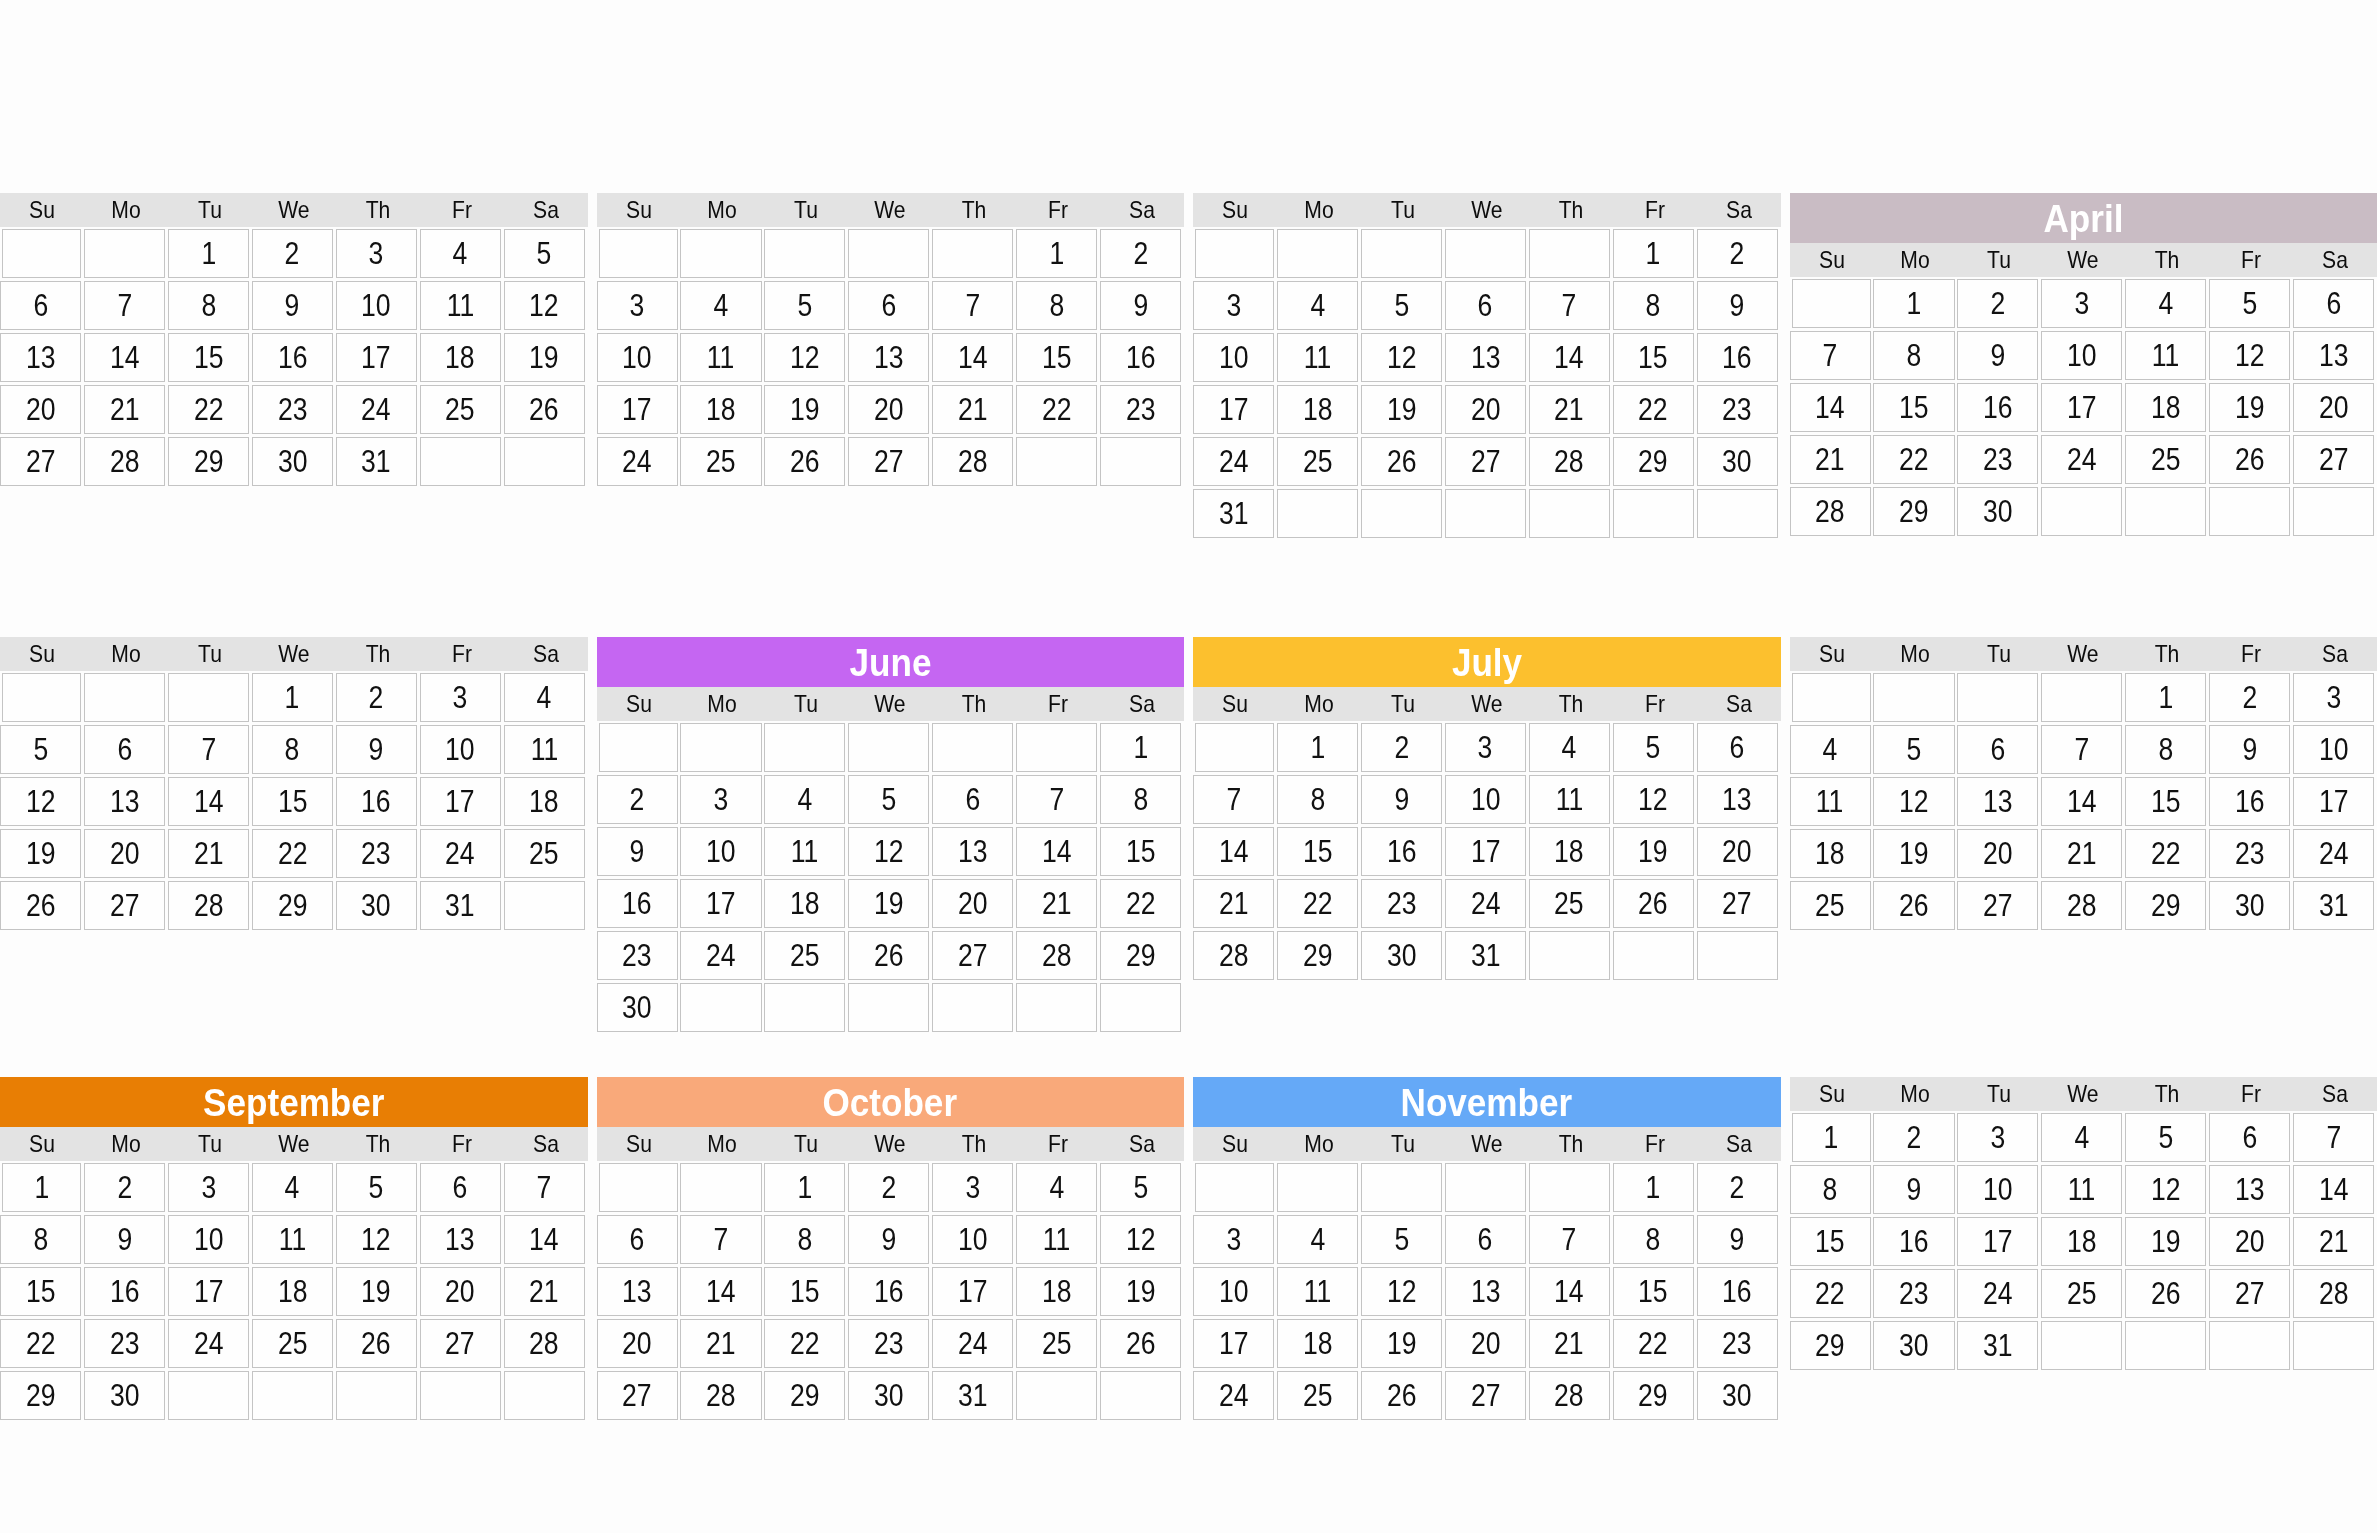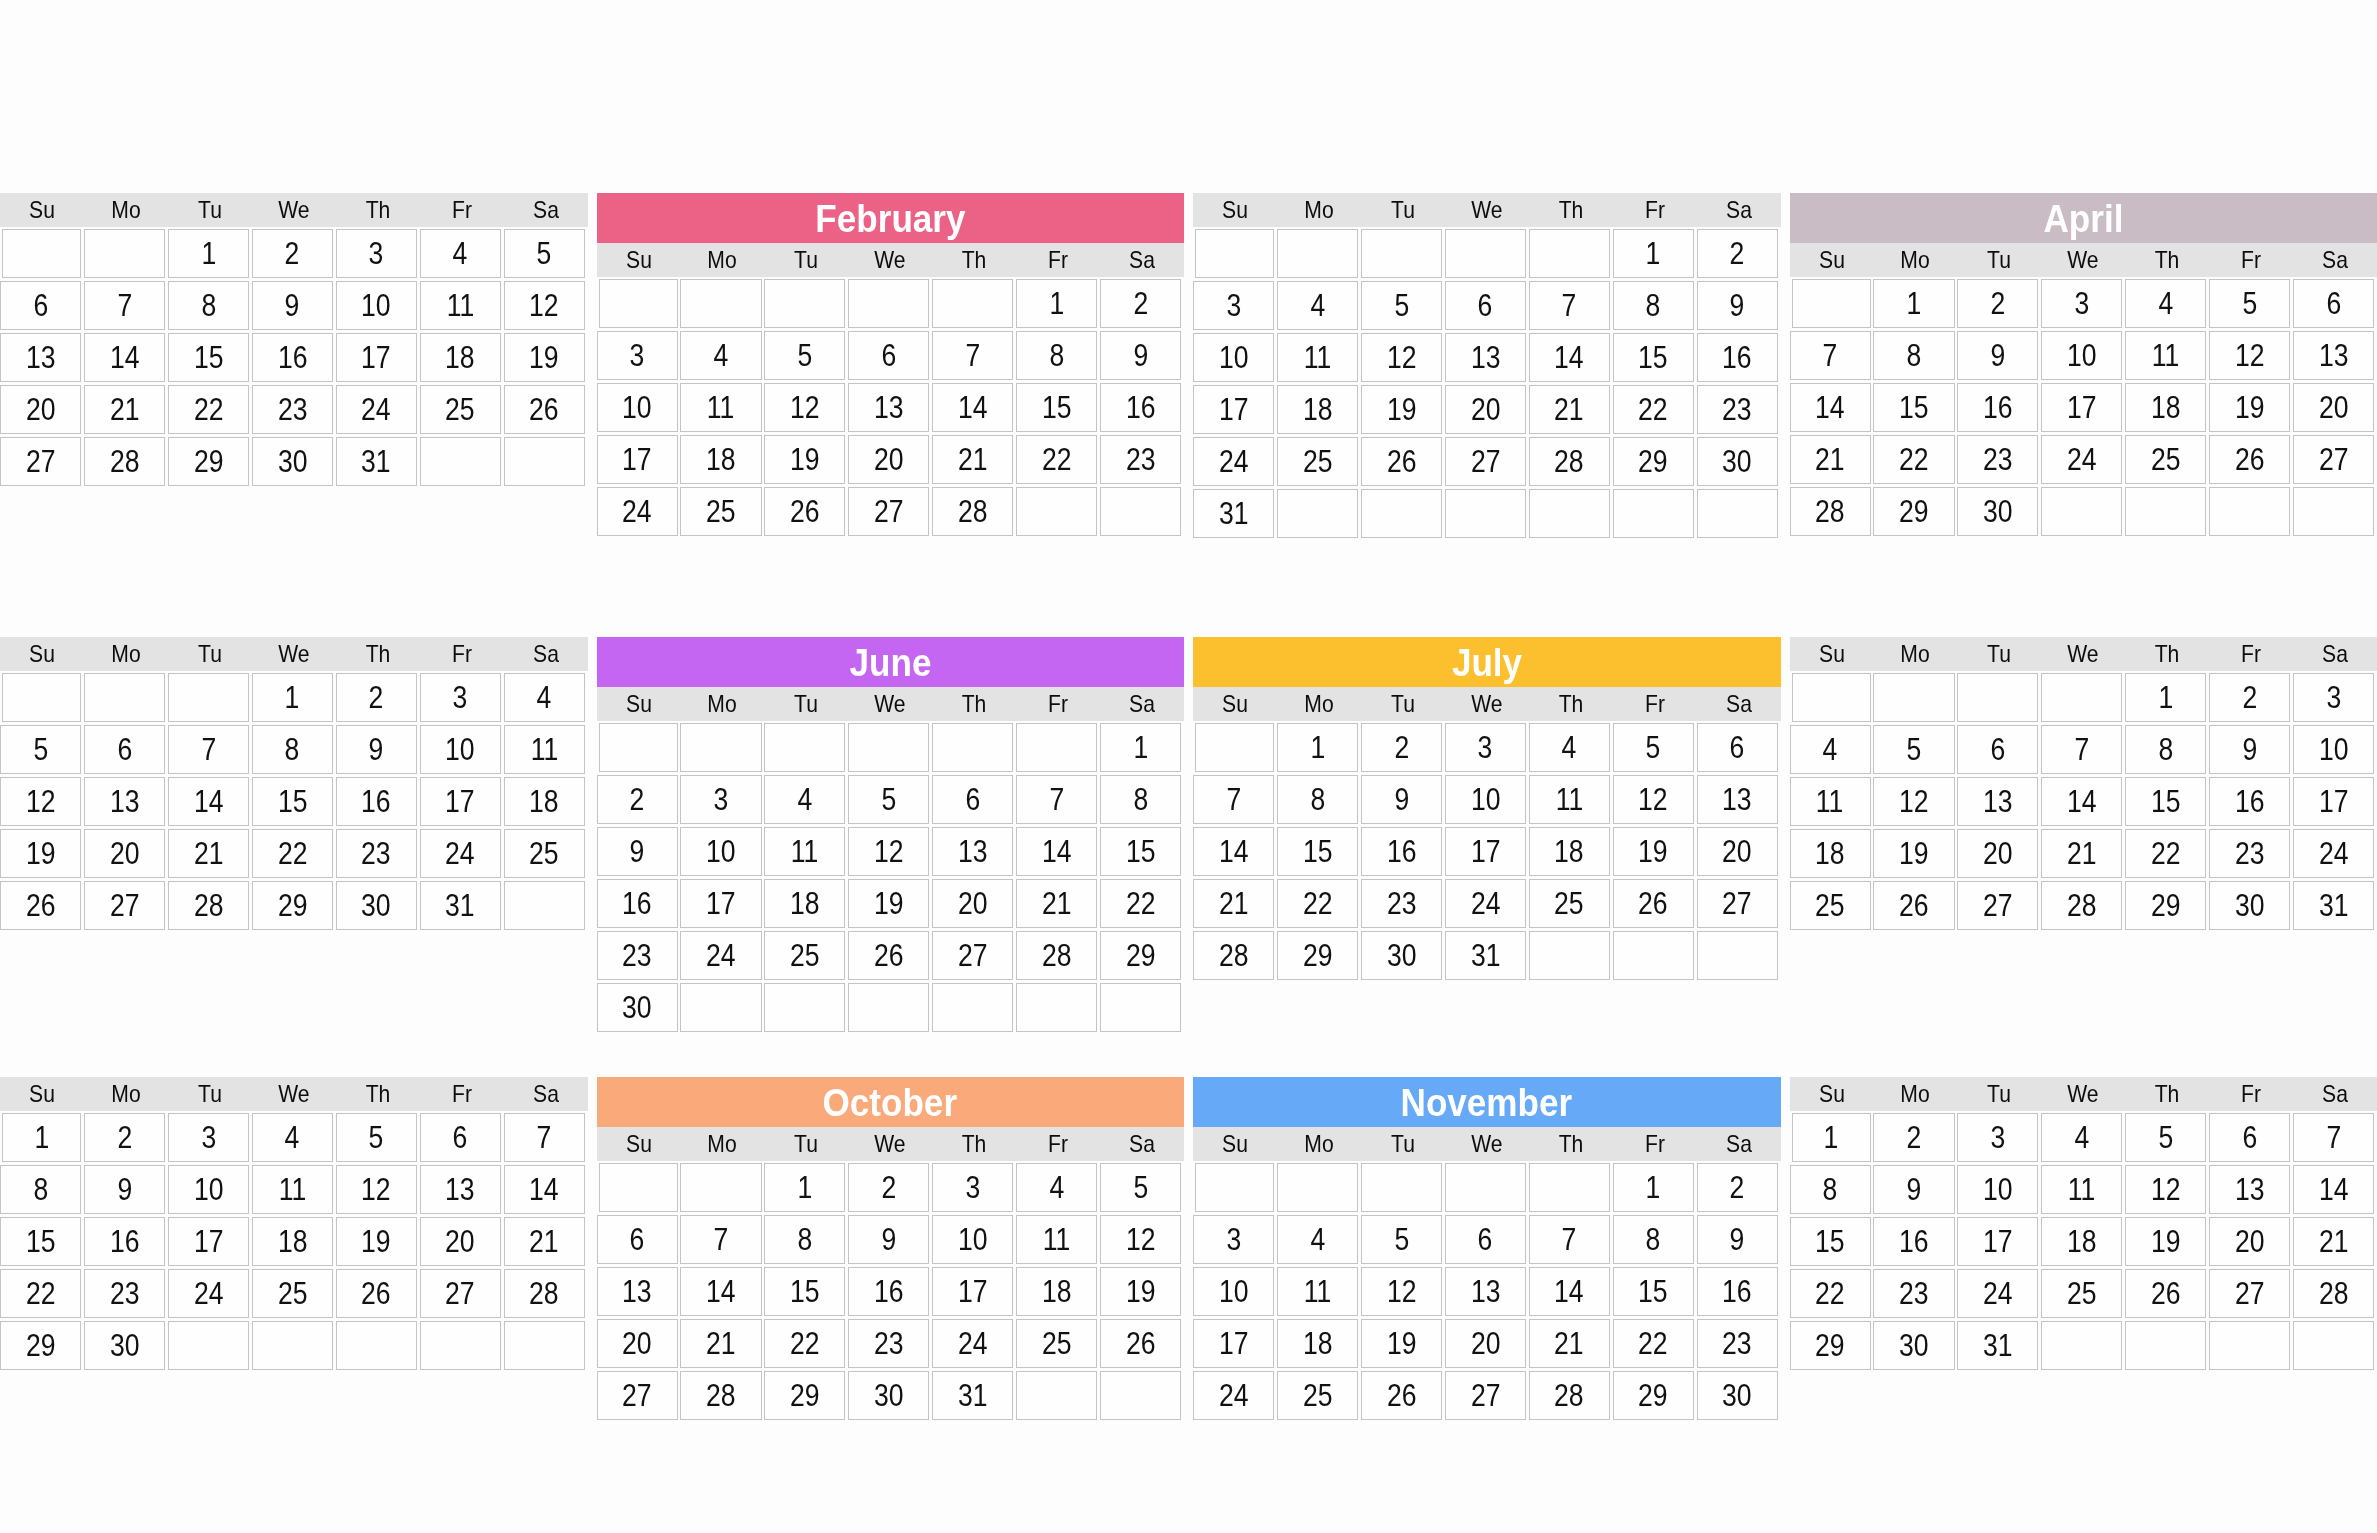--- a/index.html
+++ b/index.html
@@ -250,23 +250,20 @@
             </div>
             <div class="day-cell empty" style="border-color: rgb(196, 196, 196);">
               <span class="day-num"></span>
             </div>
             <div class="day-cell empty" style="border-color: rgb(196, 196, 196);">
               <span class="day-num"></span>
             </div>
           </div>
         </div>
         <div class="month">
-          <div class="month-header" style="background: rgb(236, 98, 135);">
-            <div class="month-name">February</div>
-          </div>
           <div class="weekday-row" style="background: rgb(227, 227, 227);">
             <div class="weekday">Su</div>
             <div class="weekday">Mo</div>
             <div class="weekday">Tu</div>
             <div class="weekday">We</div>
             <div class="weekday">Th</div>
             <div class="weekday">Fr</div>
             <div class="weekday">Sa</div>
           </div>
           <div class="days-grid">
@@ -1134,20 +1131,23 @@
               <span class="day-num">30</span>
             </div>
             <div class="day-cell" style="border-color: rgb(196, 196, 196);">
               <span class="day-num">31</span>
             </div>
           </div>
         </div>
       </div>
     <div class="month-row r3">
         <div class="month">
+          <div class="month-header" style="background: rgb(232, 126, 4);">
+            <div class="month-name">September</div>
+          </div>
           <div class="weekday-row" style="background: rgb(227, 227, 227);">
             <div class="weekday">Su</div>
             <div class="weekday">Mo</div>
             <div class="weekday">Tu</div>
             <div class="weekday">We</div>
             <div class="weekday">Th</div>
             <div class="weekday">Fr</div>
             <div class="weekday">Sa</div>
           </div>
           <div class="days-grid">

